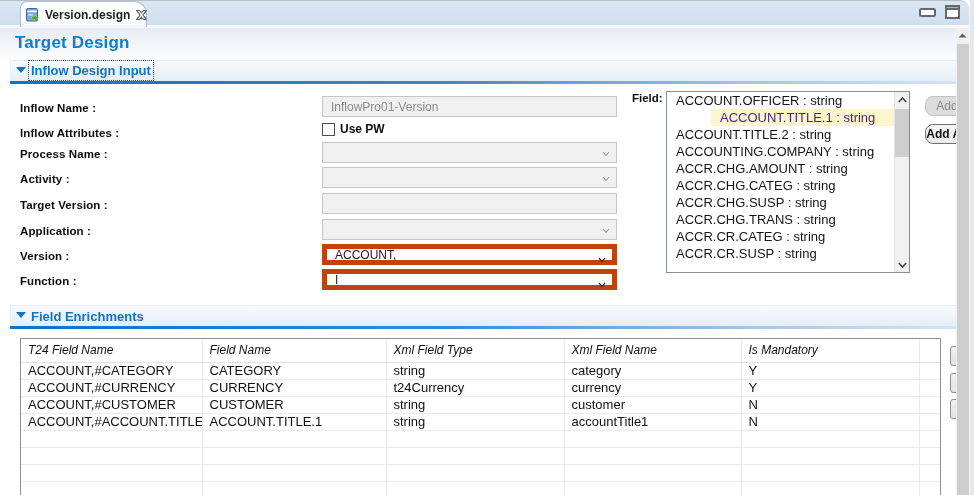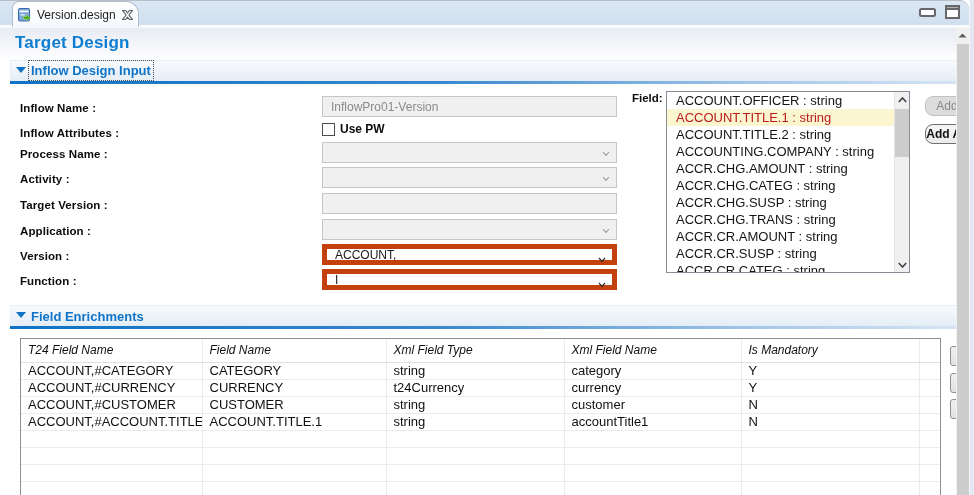--- a/index.html
+++ b/index.html
@@ -8,24 +8,24 @@
   .screen { position:relative; width:974px; height:495px; background:#fff; overflow:hidden; }
 
   
   .right-strip { position:absolute; right:0; top:0; width:5px; height:495px; background:#e2e7f1; border-left:1px solid #f5f6fa; }
 
   
   .tabbar { position:absolute; left:0; top:0; width:969px; height:25px;
             background:linear-gradient(#dbe7f3, #cfdeee);
             border-top:1px solid #b9bec6; border-top-right-radius:9px; }
   .tabbar-underline { position:absolute; left:0; top:25px; width:969px; height:4px; background:linear-gradient(#ffffff,#f2f4f9); }
-  .tab { position:absolute; left:12px; top:1px; width:127px; height:26px;
+  .tab { position:absolute; left:20px; top:1px; width:127px; height:26px;
          background:linear-gradient(#ffffff, #fbfdfe 70%, #f2f6fb);
          border:1px solid #aebfd2; border-bottom:none;
-         border-radius:7px 13px 0 0; display:flex; align-items:center; padding:0 6px 0 4px; }
+         border-radius:7px 13px 0 0; display:flex; align-items:center; padding:0 6px 0 4px;font-weight:bold; }
   .tab-label { font-size:12px; color:#1e1e1e; margin-left:5px; margin-right:6px; white-space:nowrap; }
   .tab svg { flex:0 0 auto; }
   .winbtns { position:absolute; right:14px; top:4px; display:flex; gap:9px; align-items:center; height:16px; }
 
   
   .page-scrollbar { position:absolute; left:956px; top:28px; width:13px; height:467px; background:#f0f0f0; }
   .page-scroll-up { position:absolute; left:0; top:0; width:13px; height:15px; display:flex; align-items:center; justify-content:center; }
   .page-scroll-thumb { position:absolute; left:0.5px; top:16px; width:12px; height:451px; background:#cdcdcd; }
 
   
@@ -60,21 +60,21 @@
   .chev { position:absolute; right:7px; top:7px; width:7px; height:7px; }
   .chev svg { display:block; }
   .cbrow { position:absolute; left:322px; display:flex; align-items:flex-end; }
   .cbbox { width:13px; height:13px; border:1px solid #4d4d4d; background:#fff; }
   .cblabel { font-size:12px; color:#0d0d0d; font-weight:700; margin-left:5px; }
 
   
   .fl-label { position:absolute; left:632px; top:64px; font-size:11.5px; font-weight:700; color:#0c0c0c; }
   .listbox { position:absolute; left:666px; top:63px; width:244px; height:182px; background:#fff; border:1px solid #858d96; overflow:hidden; }
   .list-item { height:17px; line-height:17px; padding-left:9px; font-size:13px; color:#141414; white-space:nowrap; }
-  .list-item.hl { background:#fbf5d0; color:#b91c1c; }
+  .list-item.hl { background:#fbf5d0; color:#4c1d95;margin-left:44px; }
   .list-scroll { position:absolute; right:0; top:0; width:15px; height:180px; background:#f0f0f0; border-left:1px solid #e4e4e4; }
   .ls-up, .ls-down { position:absolute; left:0; width:15px; height:15px; display:flex; align-items:center; justify-content:center; }
   .ls-up { top:0; } .ls-down { bottom:0; }
   .ls-thumb { position:absolute; left:0; top:17px; width:15px; height:48px; background:#cdcdcd; }
 
   
   .btn { position:absolute; left:925px; width:44px; height:20px; font-size:12px; display:flex; align-items:center; justify-content:center; white-space:nowrap;border-radius:8px; }
   .btn-add { top:68px; background:#dcdcdc; border:1px solid #c2c2c2; color:#8a8a8a; }
   .btn-addall { top:96px; background:linear-gradient(#f4f4f4,#ebebeb); border:1px solid #707070; color:#111; font-weight:700; }
 
@@ -211,23 +211,22 @@
     <div class="fl-label">Field:</div>
     <div class="listbox">
       <div class="list-item">ACCOUNT.OFFICER : string</div>
       <div class="list-item hl">ACCOUNT.TITLE.1 : string</div>
       <div class="list-item">ACCOUNT.TITLE.2 : string</div>
       <div class="list-item">ACCOUNTING.COMPANY : string</div>
       <div class="list-item">ACCR.CHG.AMOUNT : string</div>
       <div class="list-item">ACCR.CHG.CATEG : string</div>
       <div class="list-item">ACCR.CHG.SUSP : string</div>
       <div class="list-item">ACCR.CHG.TRANS : string</div>
-      <div class="list-item">ACCR.CR.AMOUNT : string</div>
+      <div class="list-item">ACCR.CR.CATEG : string</div>
       <div class="list-item">ACCR.CR.SUSP : string</div>
-      <div class="list-item">ACCR.CR.CATEG : string</div>
       <div class="list-scroll">
         <div class="ls-up">
           <svg width="9" height="6" viewBox="0 0 9 6">
               <path d="M0.8 5 L4.5 1 L8.2 5" fill="none" stroke="#3f4146" stroke-width="1.6"></path>
             </svg>
         </div>
         <div class="ls-thumb"></div>
         <div class="ls-down">
           <svg width="9" height="6" viewBox="0 0 9 6">
               <path d="M0.8 1 L4.5 5 L8.2 1" fill="none" stroke="#3f4146" stroke-width="1.6"></path>

